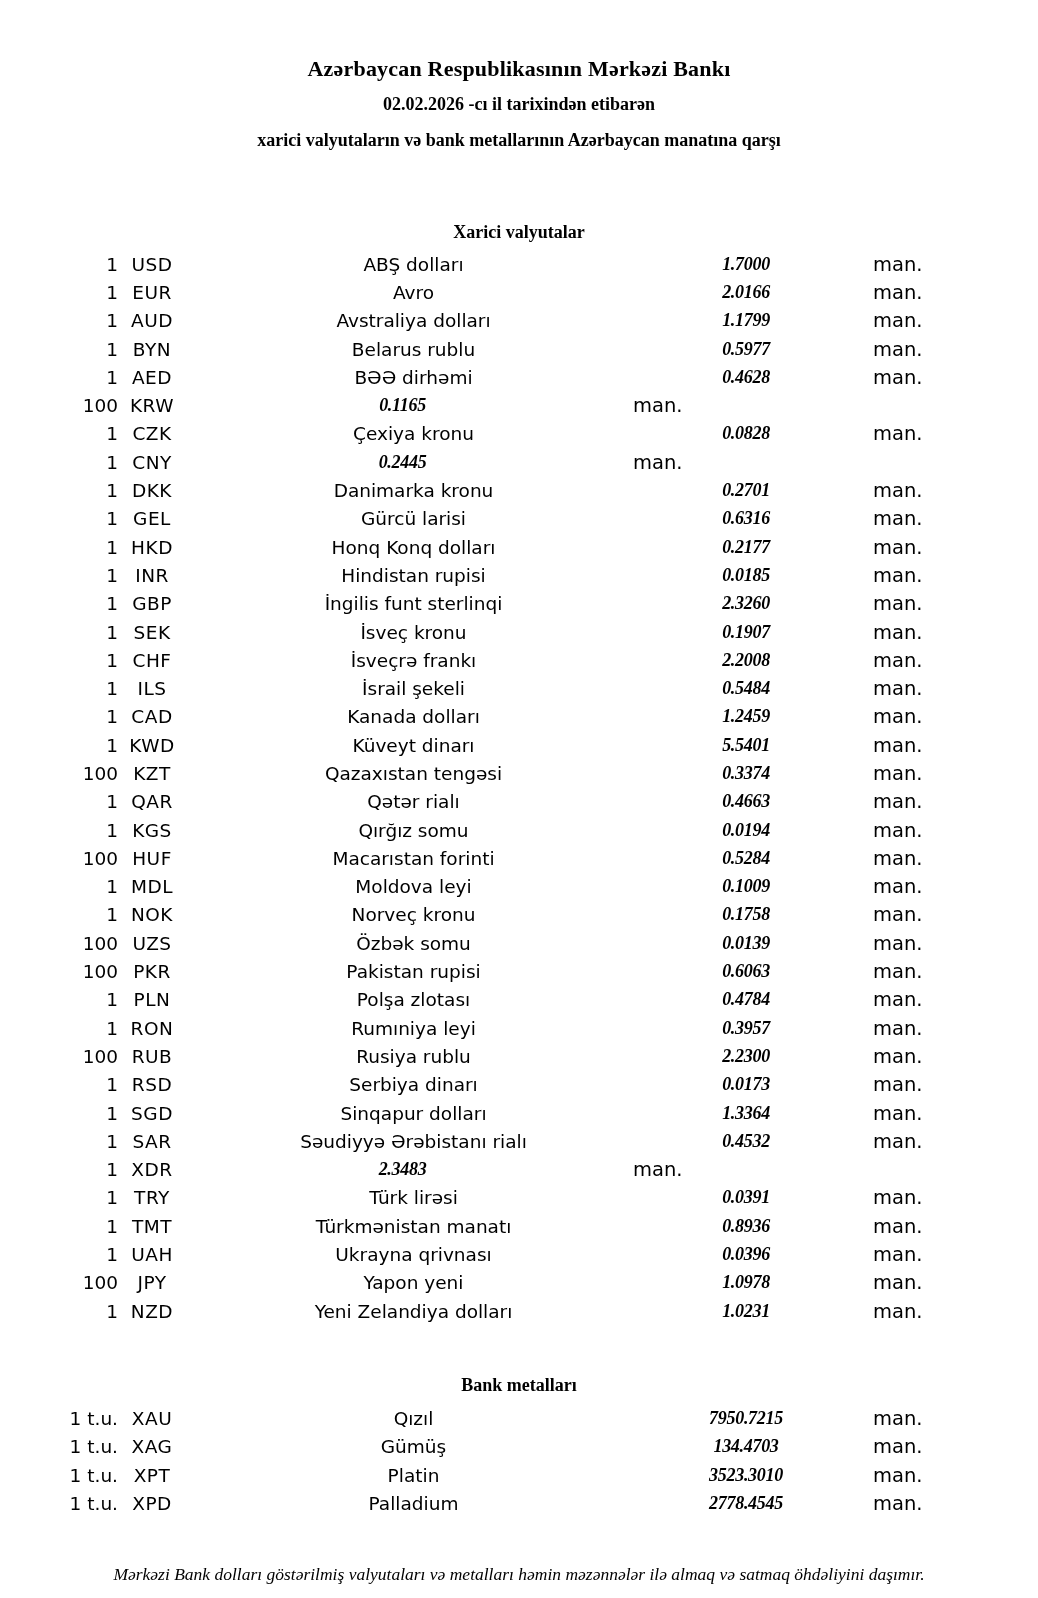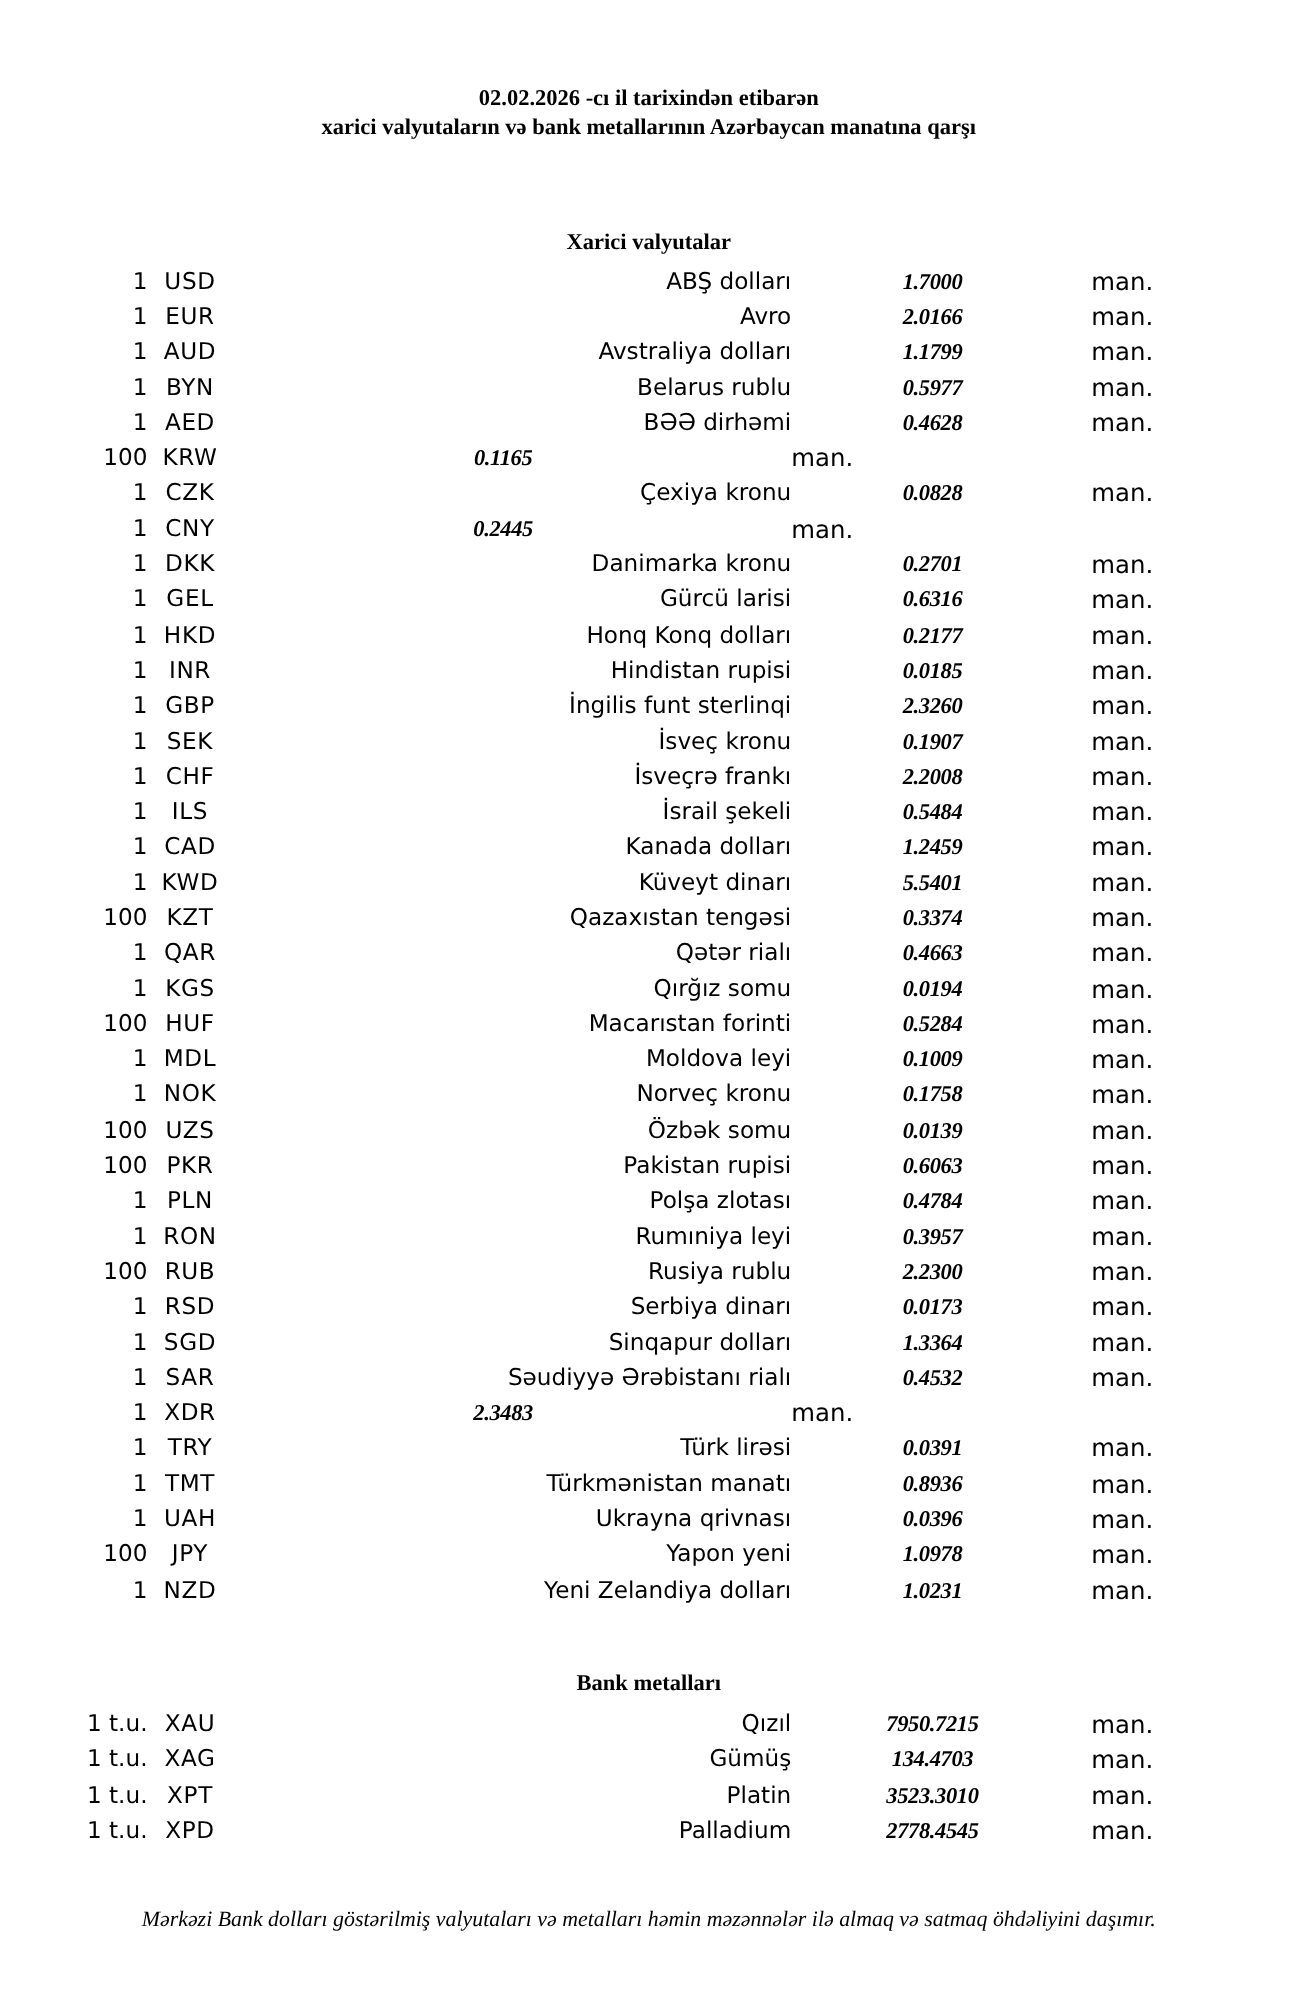--- a/index.html
+++ b/index.html
@@ -22,21 +22,21 @@
     font-size:22px;
     line-height:26px;
     letter-spacing:0.2px;
   }
   .date-line{
     margin-top:11px;
     font-size:18px;
     line-height:22px;
   }
   .subtitle{
-    margin-top:1px;
+    margin-top:14px;
     font-size:18px;
     line-height:22px;
   }
   .section-heading{
     margin-top:70px;
     text-align:center;
     font-family:"Liberation Serif", serif;
     font-weight:bold;
     font-size:18px;
     line-height:22px;
@@ -62,21 +62,21 @@
     text-align:right;
     font-size:18.5px;
     white-space:nowrap;
   }
   .code{
     text-align:center;
     font-size:18.5px;
     letter-spacing:0.5px;
   }
   .name{
-    text-align:right;
+    text-align:center;
     padding-left:8px;
     font-size:18.5px;
     white-space:nowrap;
   }
   .rate{
     text-align:center;
     padding-right:14px;
     font-family:"Liberation Serif", serif;
     font-weight:bold;
     font-style:italic;
@@ -95,20 +95,21 @@
     font-size:17.5px;
     line-height:22px;
   }
 </style>
 </head>
 <body>
 
 <div class="page">
 
   <div class="header">
+    <div class="title">Azərbaycan Respublikasının Mərkəzi Bankı</div>
     <div class="date-line">02.02.2026 -cı il tarixindən etibarən</div>
     <div class="subtitle">xarici valyutaların və bank metallarının Azərbaycan manatına qarşı</div>
   </div>
 
   <div class="section-heading">Xarici valyutalar</div>
 
   <div class="rates">
   <div class="row">
     <span class="nominal">1</span>
     <span class="code">USD</span>

